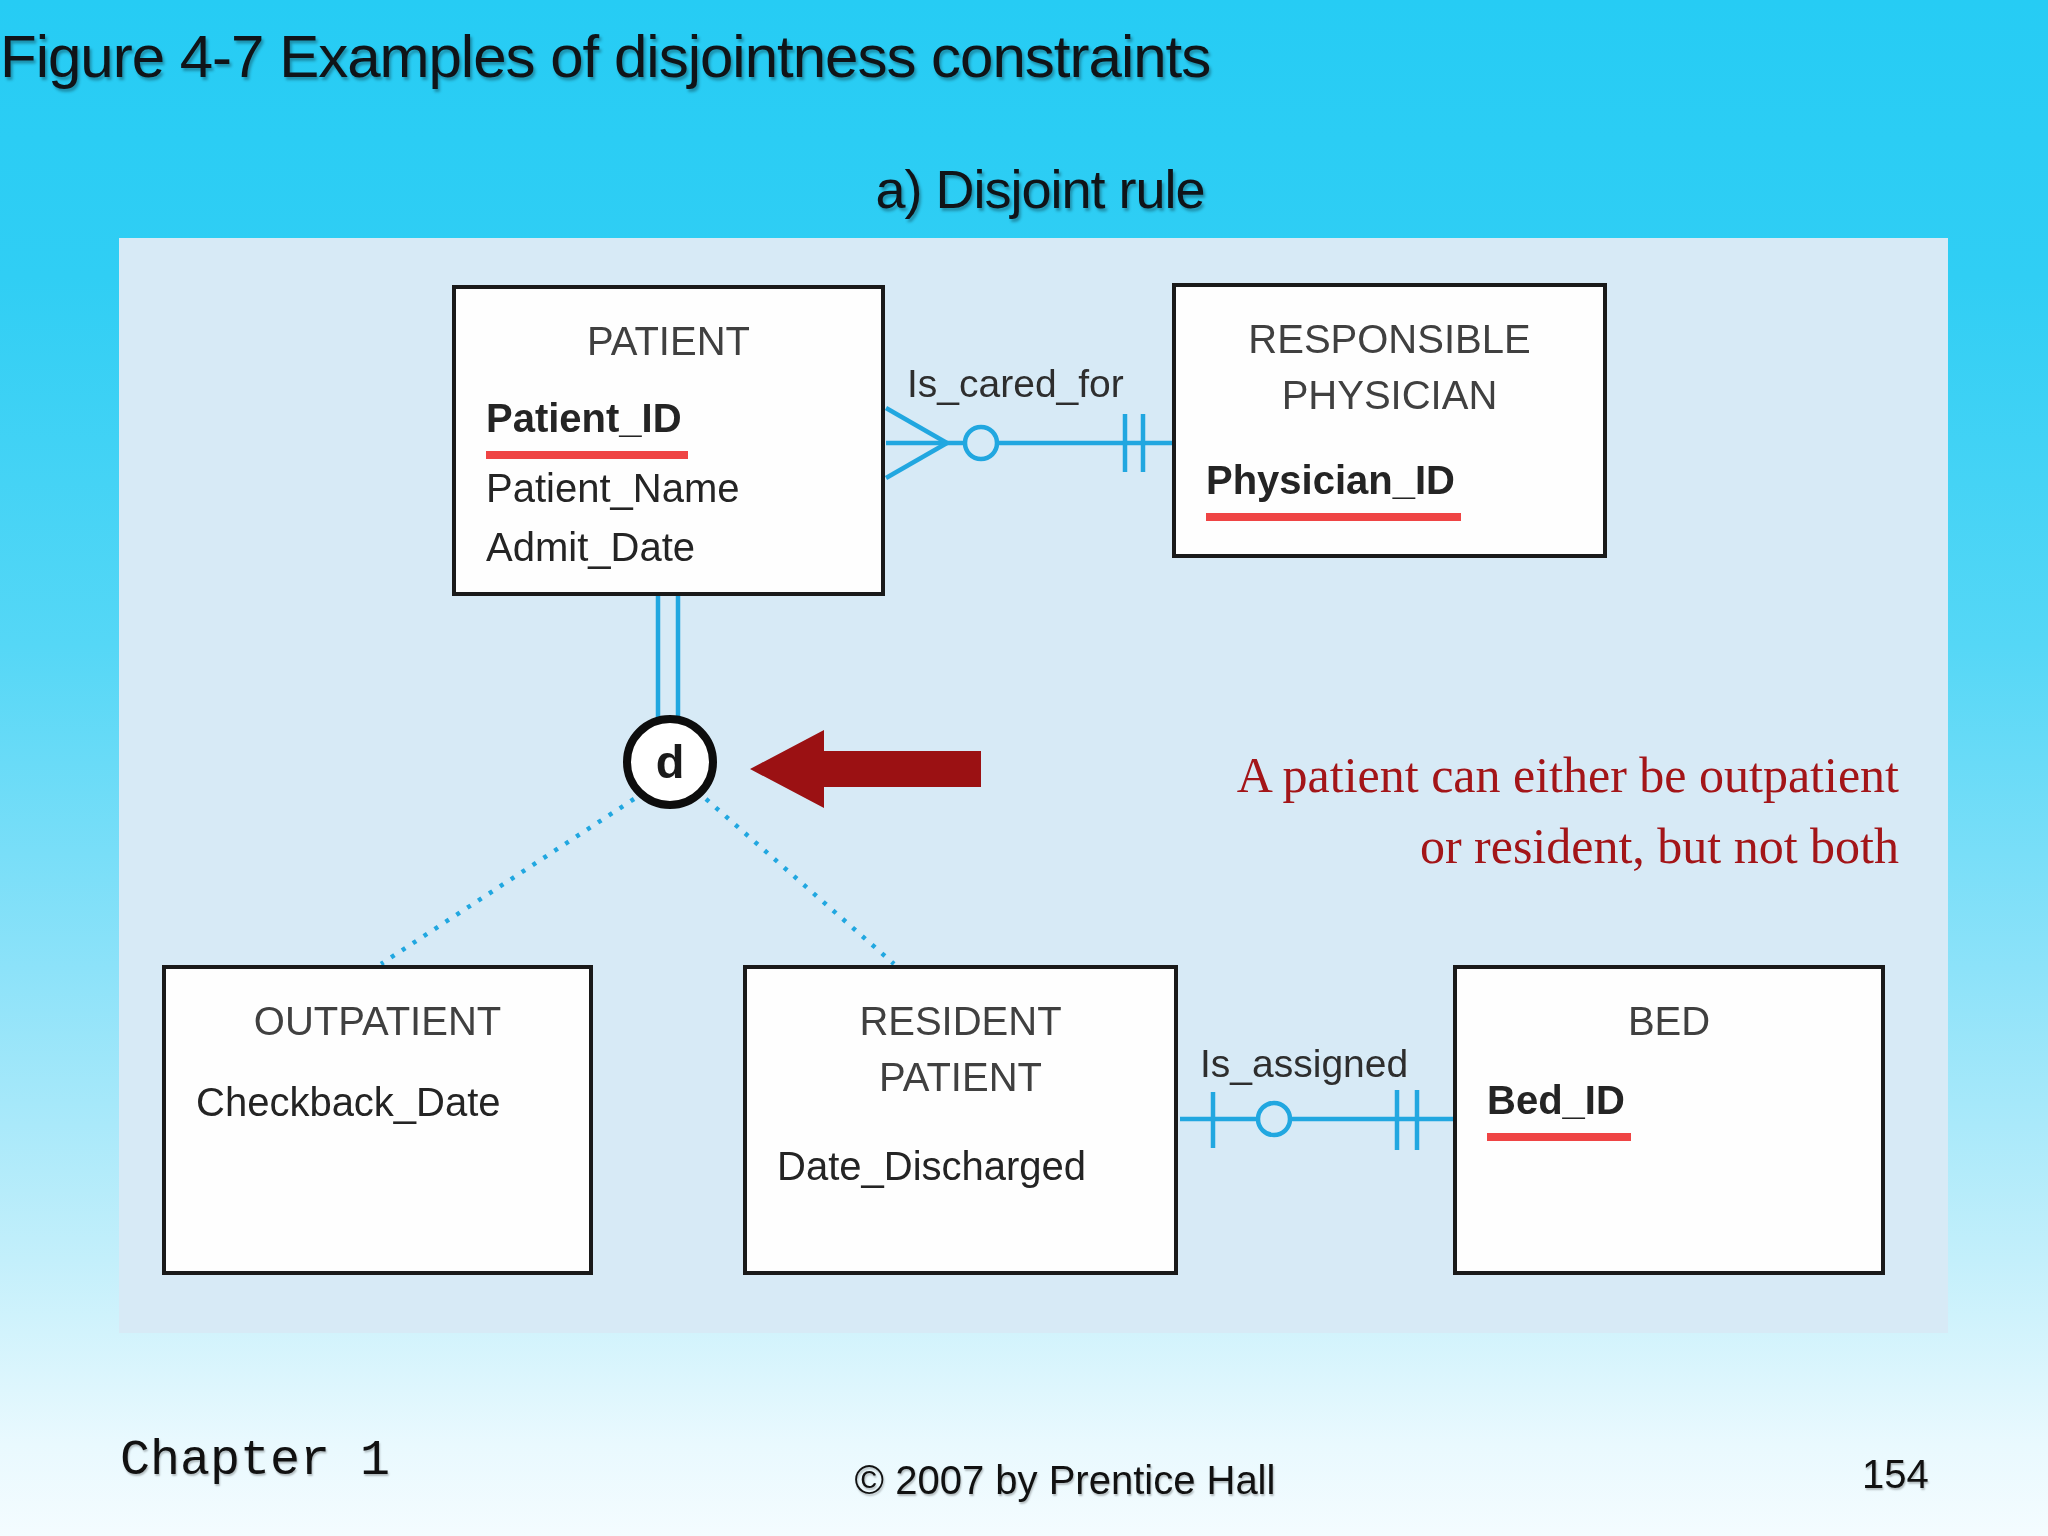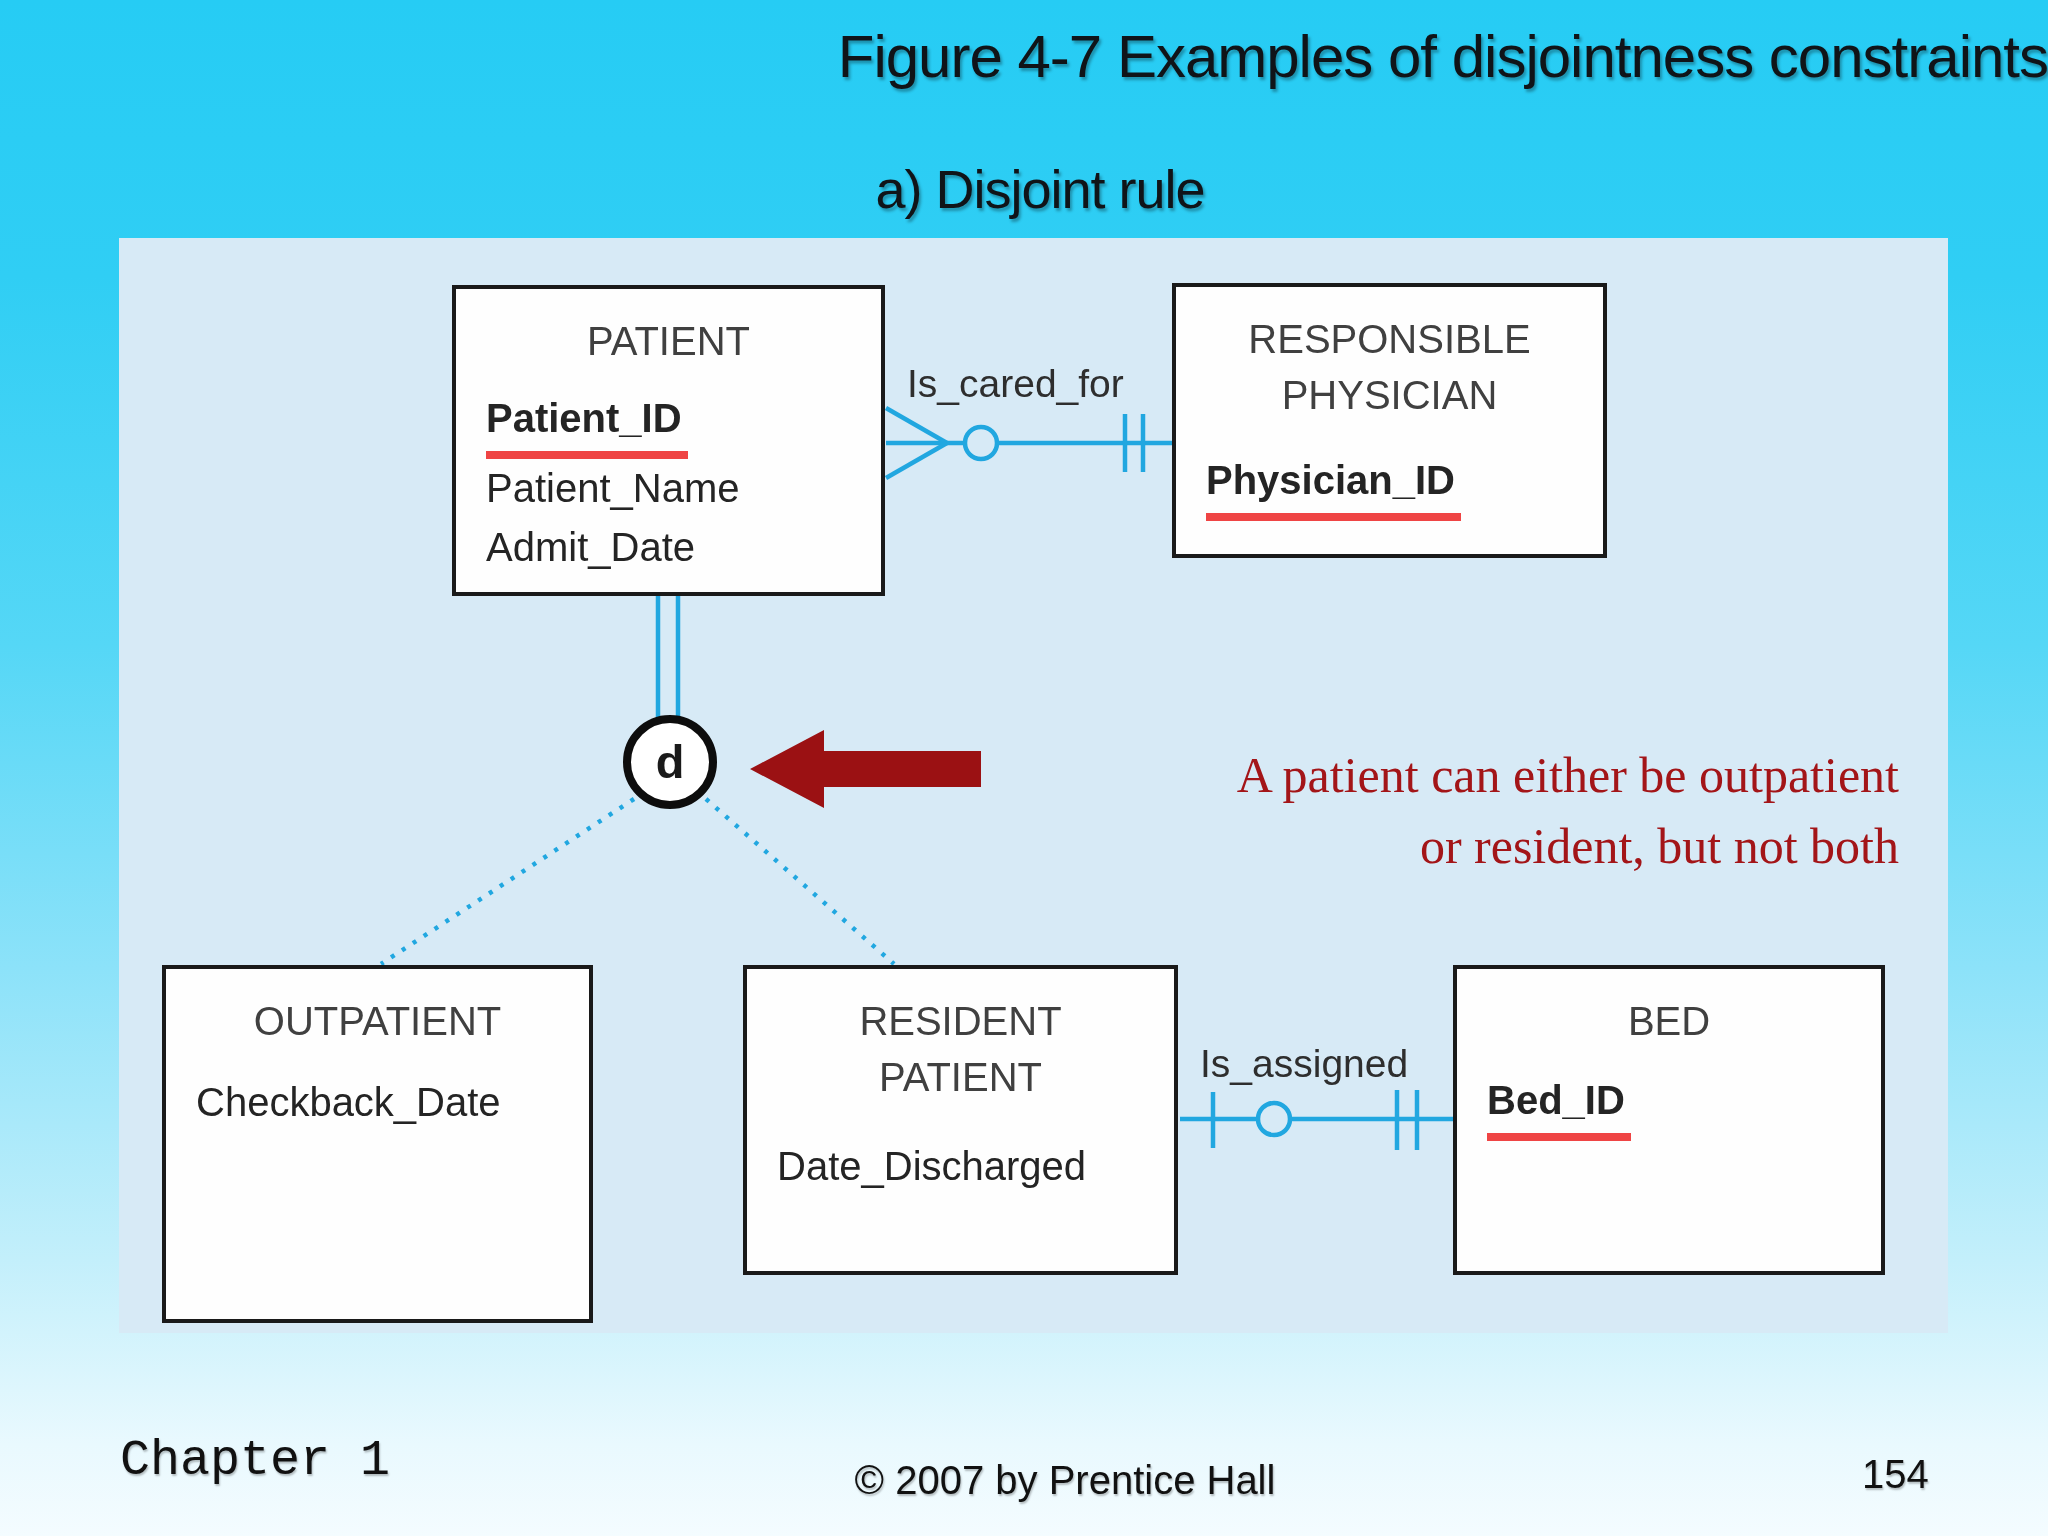--- a/index.html
+++ b/index.html
@@ -2,21 +2,21 @@
 <html><head>
 <meta charset="utf-8">
 <style>
   html,body{margin:0;padding:0;background:#0cc4ee;}
   #slide{
     position:relative;width:2048px;height:1536px;overflow:hidden;
     font-family:"Liberation Sans",sans-serif;
     background:linear-gradient(180deg,#26ccf4 0%,#30cef4 18%,#55d7f6 42%,#8ce2f9 63%,#c3effb 82%,#e9f9fe 94%,#f4fcff 100%);
   }
   .slide-title{
-    position:absolute;top:22px;left:0;width:100%;text-align:right;
+    position:absolute;top:22px;left:0;width:100%;text-align:left;
     font-size:60px;color:#101418;letter-spacing:-1px;
     text-shadow:2px 3px 3px rgba(0,0,0,.30);
   }
   .slide-subtitle{
     position:absolute;top:158px;left:4px;width:100%;text-align:center;
     font-size:54px;color:#101418;letter-spacing:-1px;
     text-shadow:2px 3px 3px rgba(0,0,0,.30);
     padding-left:12px;
   }
   .panel{position:absolute;left:119px;top:238px;width:1829px;height:1095px;background:#d7eaf6;}
@@ -113,21 +113,21 @@
   <div class="entity" style="left:1172px;top:283px;width:435px;height:275px">
     <div class="etitle">
       <div>RESPONSIBLE</div>
       <div>PHYSICIAN</div>
     </div>
     <div class="attrs" style="top:164px">
       <div><span class="key">Physician_ID</span></div>
     </div>
   </div>
 
-  <div class="entity" style="left:162px;top:965px;width:431px;height:358px">
+  <div class="entity" style="left:162px;top:965px;width:431px;height:310px">
     <div class="etitle">
       <div>OUTPATIENT</div>
     </div>
     <div class="attrs" style="top:104px">
       <div><span>Checkback_Date</span></div>
     </div>
   </div>
 
   <div class="entity" style="left:743px;top:965px;width:435px;height:310px">
     <div class="etitle">

